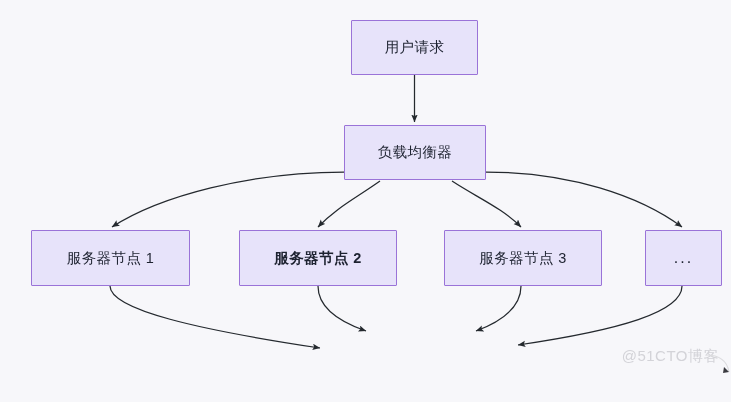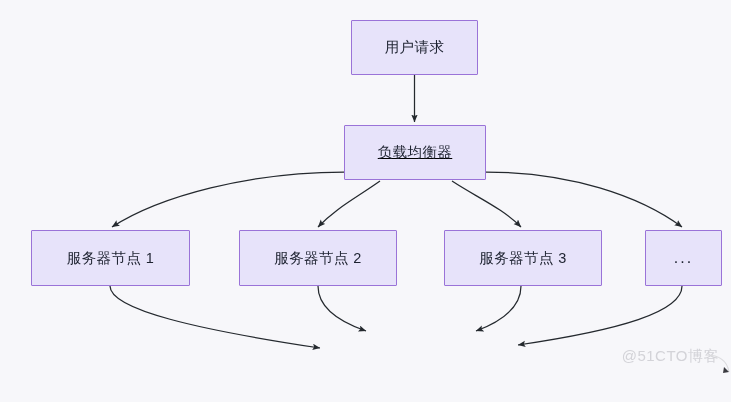--- a/index.html
+++ b/index.html
@@ -45,23 +45,23 @@
     color: #1d2230;
     letter-spacing: 0.4px;
     white-space: nowrap;
     user-select: none;
   }
   .node-label.ellipsis {
     font-size: 16px;
     letter-spacing: 2px;
   }
   #node-user-request  { left: 351px; top: 20px;  width: 127px; height: 55px; }
-  #node-load-balancer { left: 344px; top: 125px; width: 142px; height: 55px; text-decoration: underline; }
+  #node-load-balancer { left: 344px; top: 125px; width: 142px; height: 55px; }
   #node-server-1      { left: 31px;  top: 230px; width: 159px; height: 56px; justify-content: center; }
-  #node-server-2      { left: 239px; top: 230px; width: 158px; height: 56px; }
+  #node-server-2      { left: 239px; top: 230px; width: 158px; height: 56px; font-weight: bold; }
   #node-server-3      { left: 444px; top: 230px; width: 158px; height: 56px; }
   #node-server-more   { left: 645px; top: 230px; width: 77px;  height: 56px; }
   #node-shared-storage{ left: 325px; top: 335px; width: 187px; height: 45px; }
 
   #watermark {
     position: absolute;
     right: 12px;
     bottom: 8px;
     font-size: 15px;
     color: #d3d3d8;

